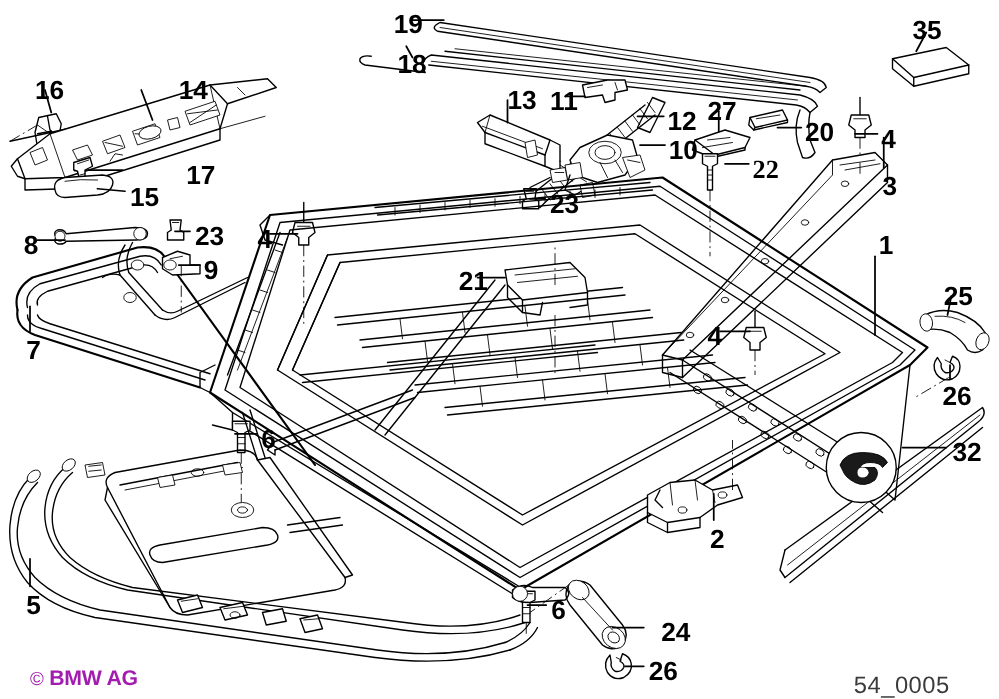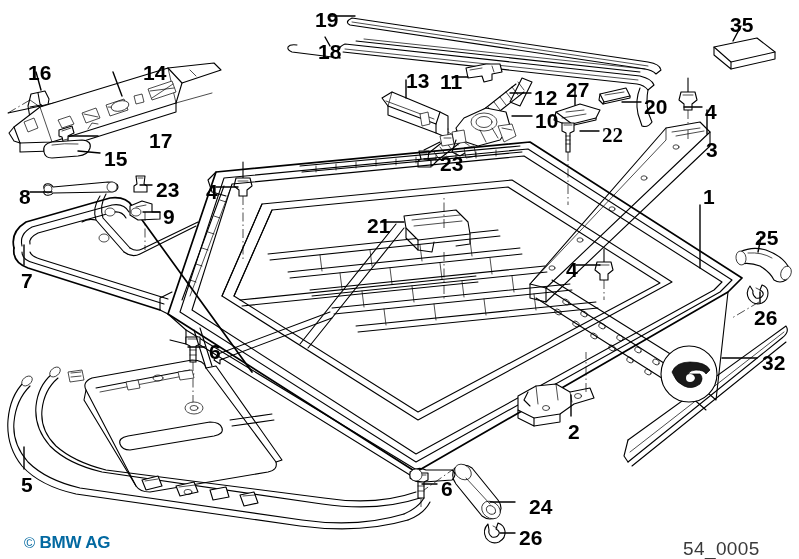--- a/index.html
+++ b/index.html
@@ -36,21 +36,21 @@
     font-family: "Liberation Sans", sans-serif;
     font-weight: bold;
     font-size: 21px;
     line-height: 1;
     color: #000000;
     pointer-events: auto;
     white-space: nowrap;
   }
   .footer-text {
     position: absolute;
-    color: #0369a1;
+    color: #a21caf;
     white-space: nowrap;
   }
   #copyright {
     left: 24px;
     top: 533px;
     font-family: "Liberation Sans", sans-serif;
     font-size: 17px;
     font-weight: bold;
     letter-spacing: -0.2px;
   }

